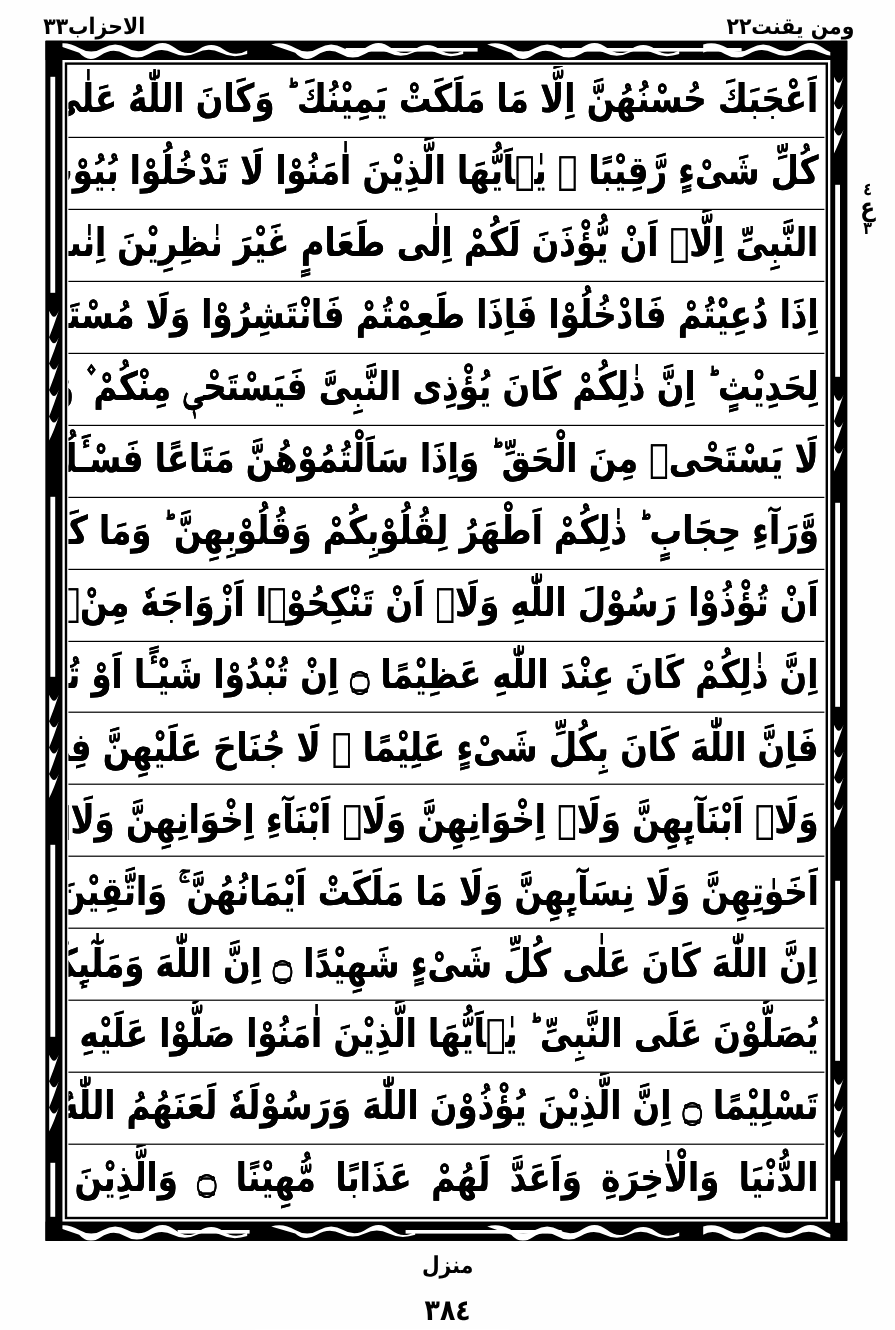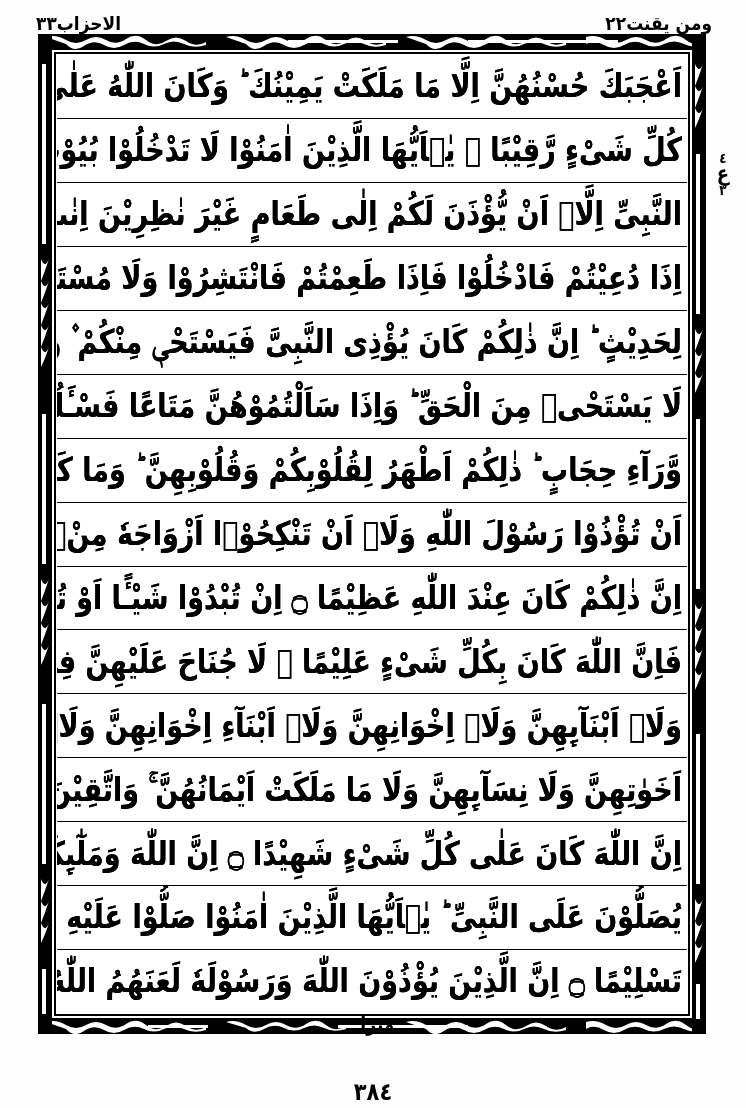--- a/index.html
+++ b/index.html
@@ -135,21 +135,21 @@
     font-size:12px;
     font-weight:700;
     transform:scaleY(1.2);
   }
   .ruku .glyph{ font-size:18px; padding:1px 0; }
 
   
   .footer{
     position:absolute;
     left:0;right:0;
-    top:1014px;
+    top:1045px;
     text-align:center;
   }
   .footer span{
     font-size:17px;
     font-weight:700;
     transform:scaleY(1.15);
     display:inline-block;
     letter-spacing:-.5px;
   }
 </style>
@@ -268,20 +268,23 @@
         </div>
         <div class="line">
           <div class="line-text">اِنَّ اللّٰهَ كَانَ عَلٰى كُلِّ شَىْءٍ شَهِيْدًا ۝ اِنَّ اللّٰهَ وَمَلٰٓىِٕكَتَهٗ</div>
         </div>
         <div class="line">
           <div class="line-text">يُصَلُّوْنَ عَلَى النَّبِىِّ ؕ يٰۤاَيُّهَا الَّذِيْنَ اٰمَنُوْا صَلُّوْا عَلَيْهِ وَسَلِّمُوْا</div>
         </div>
         <div class="line">
           <div class="line-text">تَسْلِيْمًا ۝ اِنَّ الَّذِيْنَ يُؤْذُوْنَ اللّٰهَ وَرَسُوْلَهٗ لَعَنَهُمُ اللّٰهُ فِى</div>
         </div>
+        <div class="line">
+          <div class="line-text">الدُّنْيَا وَالْاٰخِرَةِ وَاَعَدَّ لَهُمْ عَذَابًا مُّهِيْنًا ۝ وَالَّذِيْنَ</div>
+        </div>
 
       </div>
     </div>
 
     <div class="ruku">
       <div>٤</div>
       <div class="glyph">ع</div>
       <div>٣</div>
     </div>
 

